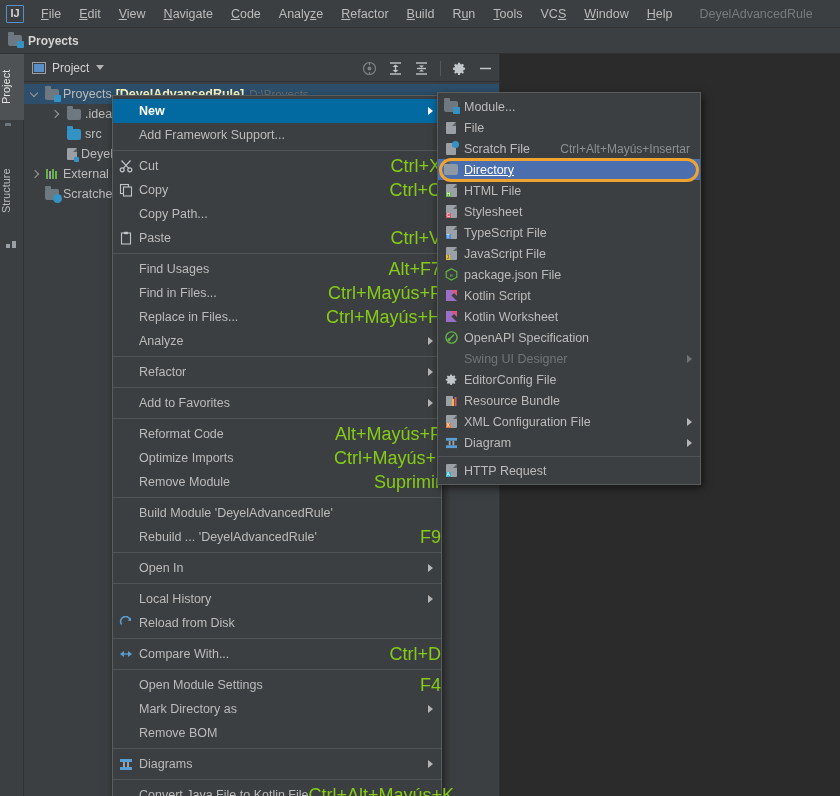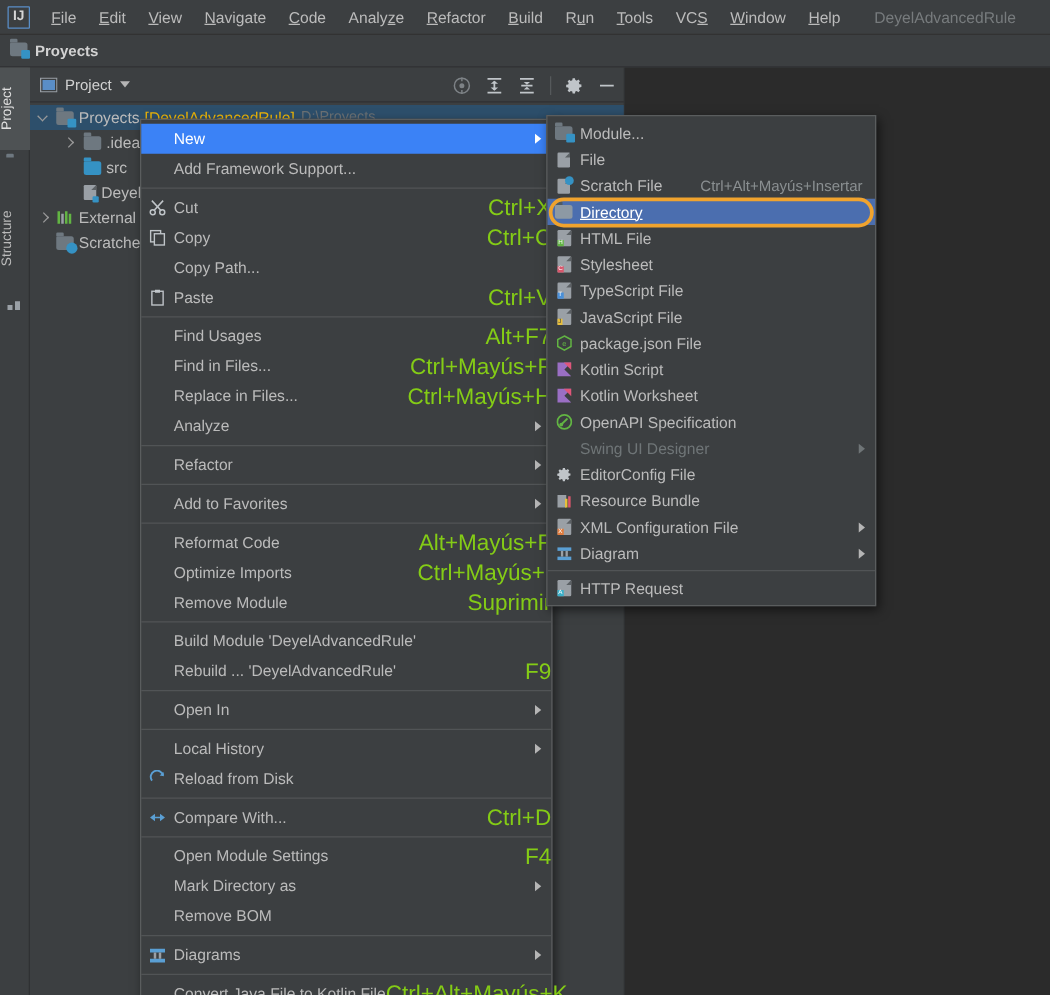--- a/index.html
+++ b/index.html
@@ -98,37 +98,37 @@
     width: 11px; height: 11px; flex: 0 0 11px; position: relative;
   }
   .arrow::after {
     content: ""; position: absolute; left: 2px; top: 2px;
     width: 5px; height: 5px;
     border-right: 1.6px solid #9a9a9a; border-bottom: 1.6px solid #9a9a9a;
     transform: rotate(-45deg);
   }
   .arrow.down::after { transform: rotate(45deg); left: 1px; top: 1px; }
   .tname { margin-left: 4px; }
-  .tmod { color: #eab308; }
+  .tmod { color: #fef9c3; font-weight: bold; }
   .tpath { color: #6b7073; margin-left: 5px; font-size: 11.5px; }
 
   
   .ctxmenu {
     position: absolute; left: 112px; top: 95px; width: 330px;
     background: #3c3f41;
     border: 1px solid #5a5d5e;
     box-shadow: 2px 3px 8px rgba(0,0,0,.55);
     padding: 3px 0;
     z-index: 40;
   }
   .mi {
     position: relative; height: 24px; display: flex; align-items: center;
     color: #bbbbbb; font-size: 12.5px; padding-left: 0px; white-space: nowrap;
   }
-  .mi.hl { background: #3b82f6; color: #ffffff; }
+  .mi.hl { background: #0369a1; color: #ffffff; font-weight: bold; }
   .mi .ic {
     width: 26px; height: 16px; flex: 0 0 26px;
     display: flex; align-items: center; justify-content: center;
   }
   .mi .lab { flex: 1 1 auto; }
   .mi .key { color: #84cc16; font-size: 18px; padding-right: 0; }
   .mi .sub {
     position: absolute; right: 8px; top: 50%; margin-top: -4px;
     width: 0; height: 0;
     border-top: 4px solid transparent; border-bottom: 4px solid transparent;

